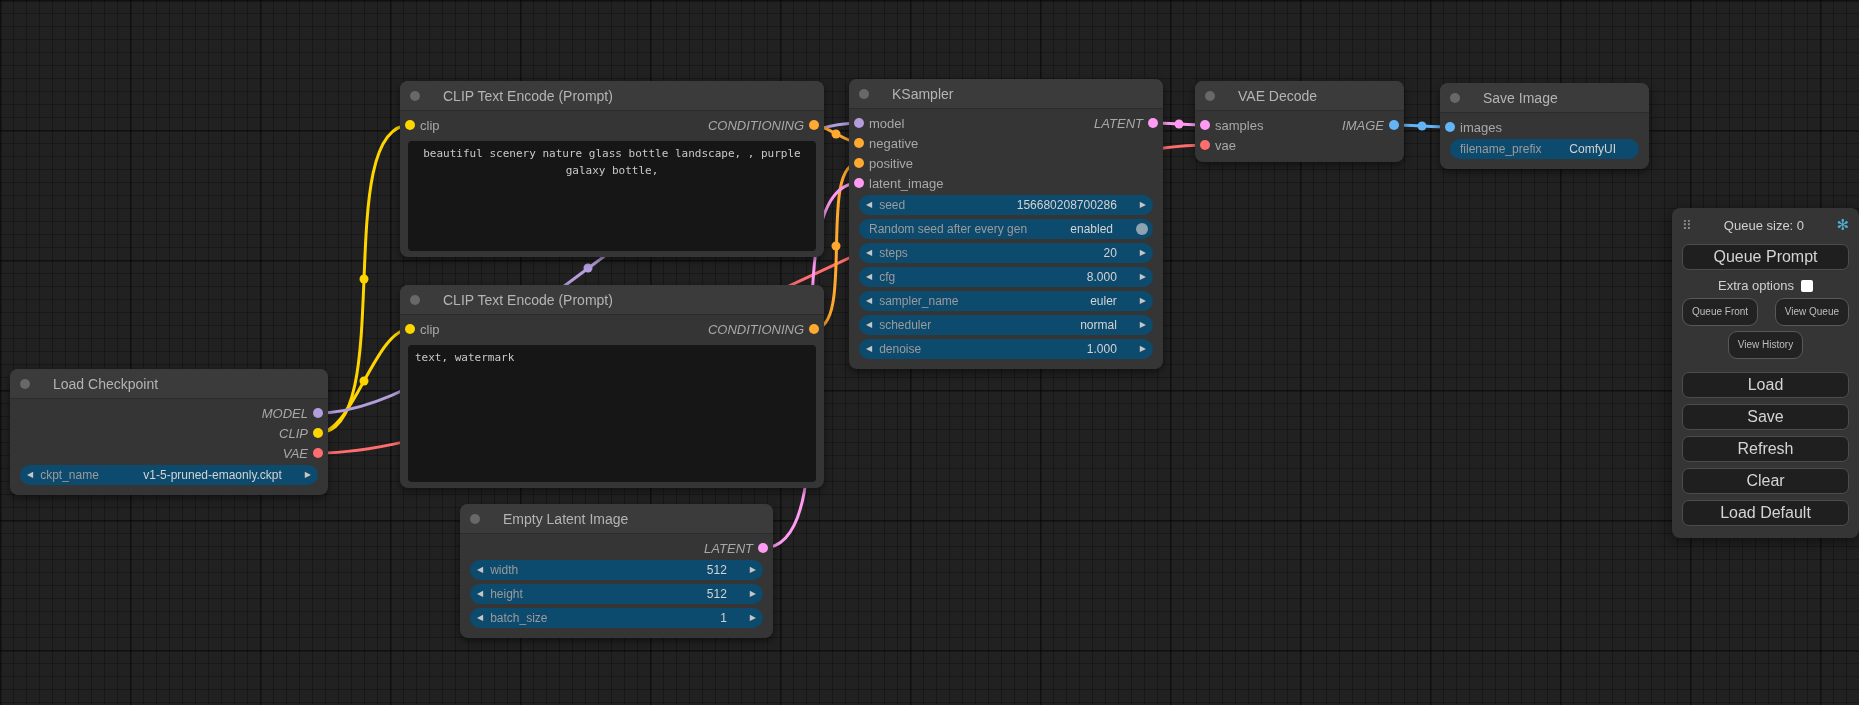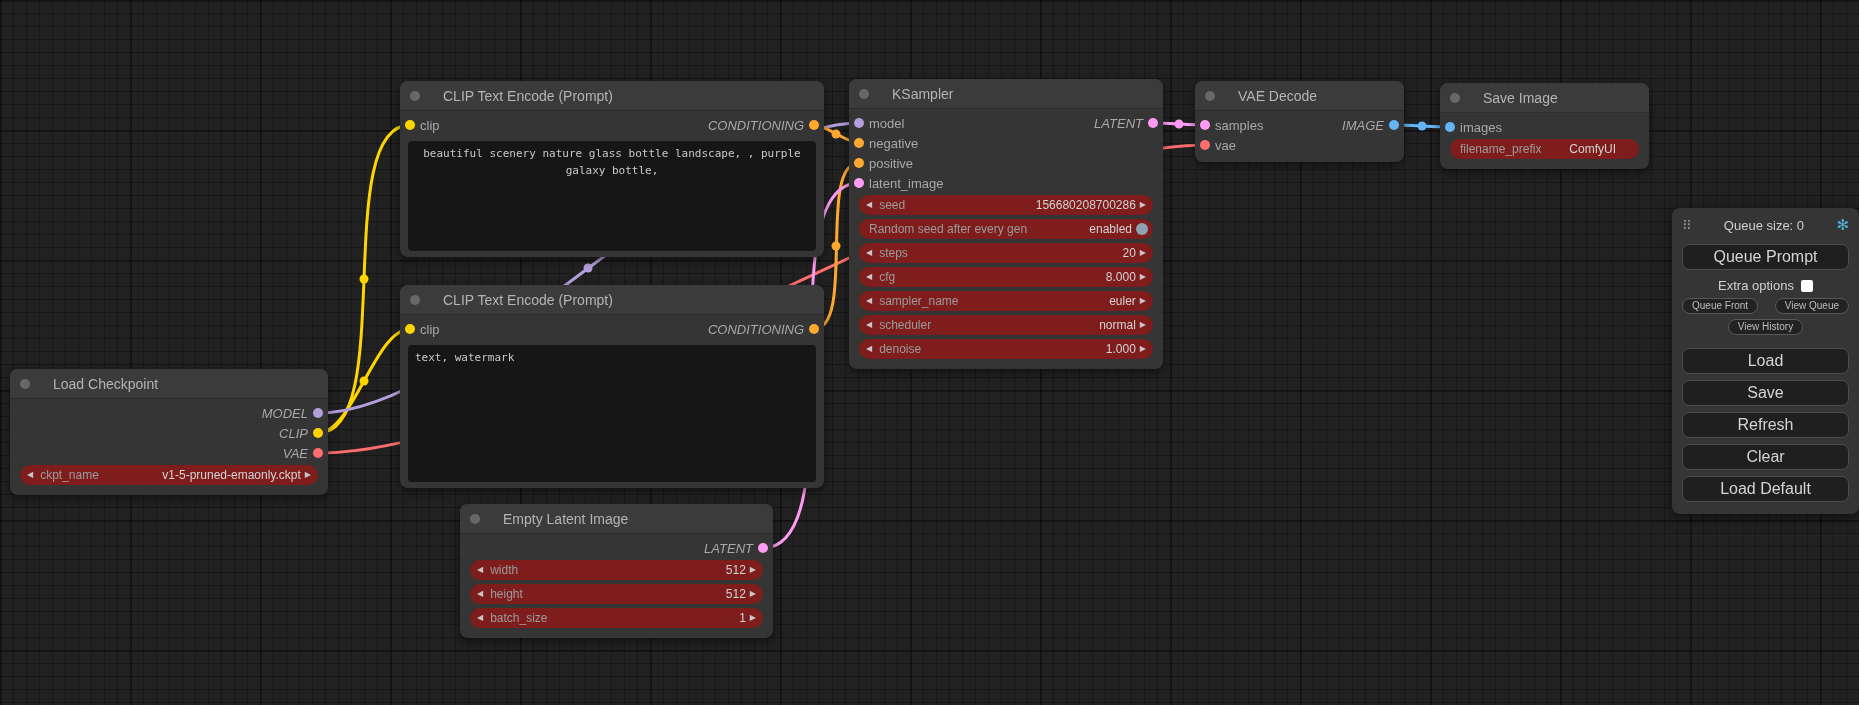--- a/index.html
+++ b/index.html
@@ -33,27 +33,27 @@
 
   .slots{padding-top:4px;}
   .srow{position:relative; height:20px; display:flex; align-items:center; padding:0 20px;}
   .slabel{font-size:13px; color:#a8a8a8; white-space:nowrap;}
   .out-label{margin-left:auto;font-style:italic;}
   .port{position:absolute; top:50%; transform:translateY(-50%); width:10px; height:10px; border-radius:50%;}
   .pin{left:5px;} .pout{right:5px;}
 
   .widgets{padding:2px 10px 6px;}
   .widget{
-    height:20px; margin-bottom:4px; background:#7f1d1d; border-radius:10px;
+    height:20px; margin-bottom:4px; background:#0c4a6e; border-radius:10px;
     display:flex; align-items:center; padding:0 7px; font-size:12px; color:#9b9b9b;
   }
   .warr{font-size:8px; color:#c6c6c6; line-height:1; flex:0 0 auto;}
   .wname{margin-left:7px; white-space:nowrap;}
   .wname.noarr{margin-left:3px;}
-  .wval{margin-left:auto; margin-right:4px; color:#d3d3d3; white-space:nowrap;}
+  .wval{margin-left:auto; margin-right:23px; color:#d3d3d3; white-space:nowrap;}
   .wval.noarr{margin-right:16px;}
   .toggle-dot{width:12px; height:12px; border-radius:50%; flex:0 0 auto; margin-right:-2px;}
 
   .ntext{
     margin:6px 8px; background:#161616; border-radius:4px; padding:5px 7px;
     font-family:"DejaVu Sans Mono","Liberation Mono",monospace; font-size:11px;
     line-height:1.5; color:#c9c9c9; overflow:hidden;
   }
 
   #n-load{left:10px; top:369px; width:318px;}
@@ -82,21 +82,21 @@
     background:#1f1f1f; border:1px solid #4c4c4c; border-radius:7px;
     color:#d4d4d4; font-size:16px;
   }
   .btn.big.first{margin-top:8px;}
   .btn.big.gap{margin-top:13px;}
   .extra{display:flex; align-items:center; justify-content:center; gap:7px; margin-top:8px; font-size:13px; color:#d0d0d0;}
   .checkbox{width:12px; height:12px; background:#ffffff; border-radius:2px; cursor:pointer;}
   .mrow{display:flex; justify-content:space-between; margin-top:5px;}
   .mrow.center{justify-content:center;}
   .btn.small{
-    height:16px; background:#222; border:1px solid #585858; border-radius:9px;
+    height:28px; background:#222; border:1px solid #585858; border-radius:9px;
     color:#bdbdbd; font-size:10px; padding:0 9px; line-height:1;
   }
 </style>
 </head>
 <body>
 
 <div class="canvas">
 
   <svg class="links" width="1859" height="705">
     <path d="M 318 433 C 398 433, 330 125, 410 125" stroke="#ffd500"></path>

